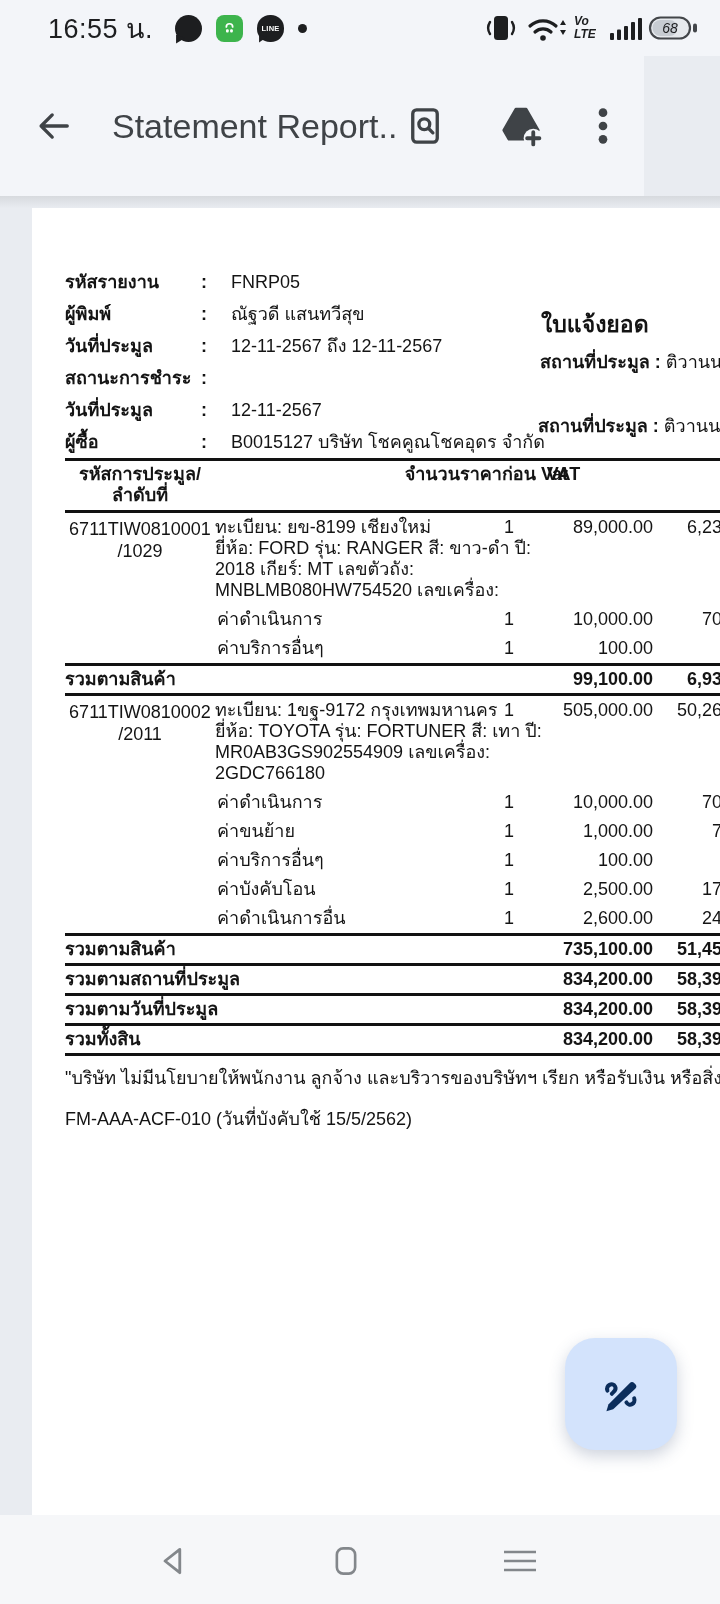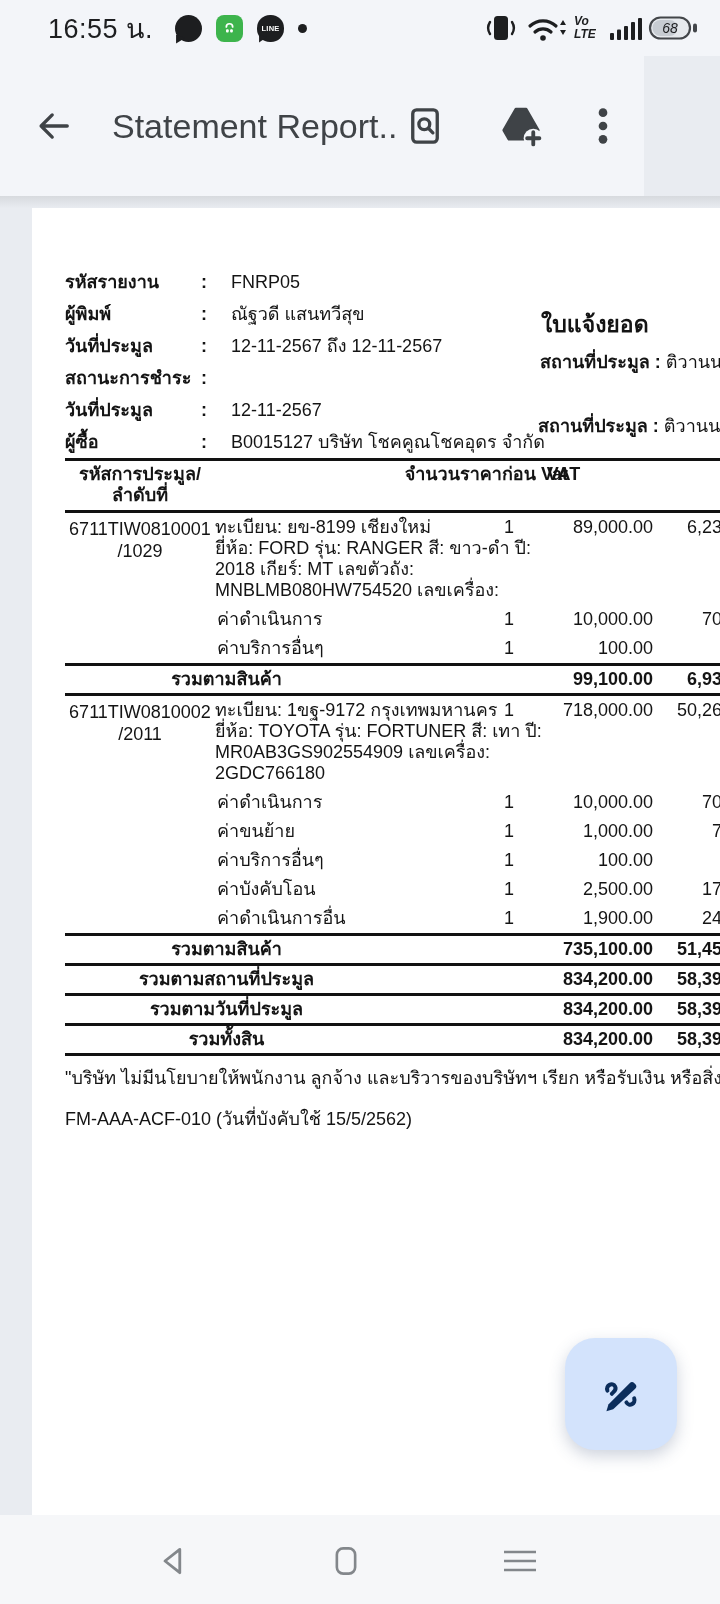--- a/index.html
+++ b/index.html
@@ -65,21 +65,21 @@
   .thead .c2{text-align:center;}
   .thead .c3{text-align:right;padding-right:0;margin-left:44px;}
   .thead .c5{text-align:center;}
   .item{padding-top:4px;padding-bottom:4px;}
   .item .code{font-size:18px;line-height:22px;padding-top:1px;}
   .desc div{white-space:nowrap;}
   .feerow{height:29px;align-items:center;}
   .feerow .c2{padding-left:2px;}
   .totrow{display:grid;grid-template-columns:395px 60px 135px 115px;margin-left:33px;width:705px;
     font-weight:bold;height:27px;align-items:center;}
-  .totrow .tlab{text-align:center;padding-right:72px;white-space:nowrap;}
+  .totrow .tlab{text-align:left;padding-right:72px;white-space:nowrap;}
   .totrow .tpr{text-align:right;padding-right:2px;white-space:nowrap;}
   .totrow .tvat{text-align:right;padding-right:48px;white-space:nowrap;}
   .disclaimer{margin:12px 0 0 33px;white-space:nowrap;}
   .formcode{margin:20px 0 0 33px;white-space:nowrap;}
   
   .fab{position:absolute;left:565px;top:1338px;width:112px;height:112px;border-radius:30px;
     background:#d3e3fc;border:none;cursor:pointer;display:flex;align-items:center;justify-content:center;
     box-shadow:0 6px 16px rgba(60,80,120,.25);}
   
   .navbar{position:absolute;top:1515px;left:0;width:720px;height:89px;background:#f6f7f9;
@@ -286,21 +286,21 @@
         <div>6711TIW0810002</div>
         <div>/2011</div>
       </div>
       <div class="c2 desc">
         <div>ทะเบียน: 1ขฐ-9172 กรุงเทพมหานคร</div>
         <div>ยี่ห้อ: TOYOTA รุ่น: FORTUNER  สี: เทา ปี:</div>
         <div>MR0AB3GS902554909 เลขเครื่อง:</div>
         <div>2GDC766180</div>
       </div>
       <div class="c3">1</div>
-      <div class="c4">718,000.00</div>
+      <div class="c4">505,000.00</div>
       <div class="c5">50,26</div>
     </div>
 
     <div class="t-grid feerow">
       <div class="c1"></div>
       <div class="c2">ค่าดำเนินการ</div>
       <div class="c3">1</div>
       <div class="c4">10,000.00</div>
       <div class="c5">70</div>
     </div>
@@ -322,21 +322,21 @@
       <div class="c1"></div>
       <div class="c2">ค่าบังคับโอน</div>
       <div class="c3">1</div>
       <div class="c4">2,500.00</div>
       <div class="c5">17</div>
     </div>
     <div class="t-grid feerow">
       <div class="c1"></div>
       <div class="c2">ค่าดำเนินการอื่น</div>
       <div class="c3">1</div>
-      <div class="c4">1,900.00</div>
+      <div class="c4">2,600.00</div>
       <div class="c5">24</div>
     </div>
     <div class="t-rule"></div>
     <div class="totrow">
       <div class="tlab">รวมตามสินค้า</div>
       <div></div>
       <div class="tpr">735,100.00</div>
       <div class="tvat">51,45</div>
     </div>
     <div class="t-rule"></div>

